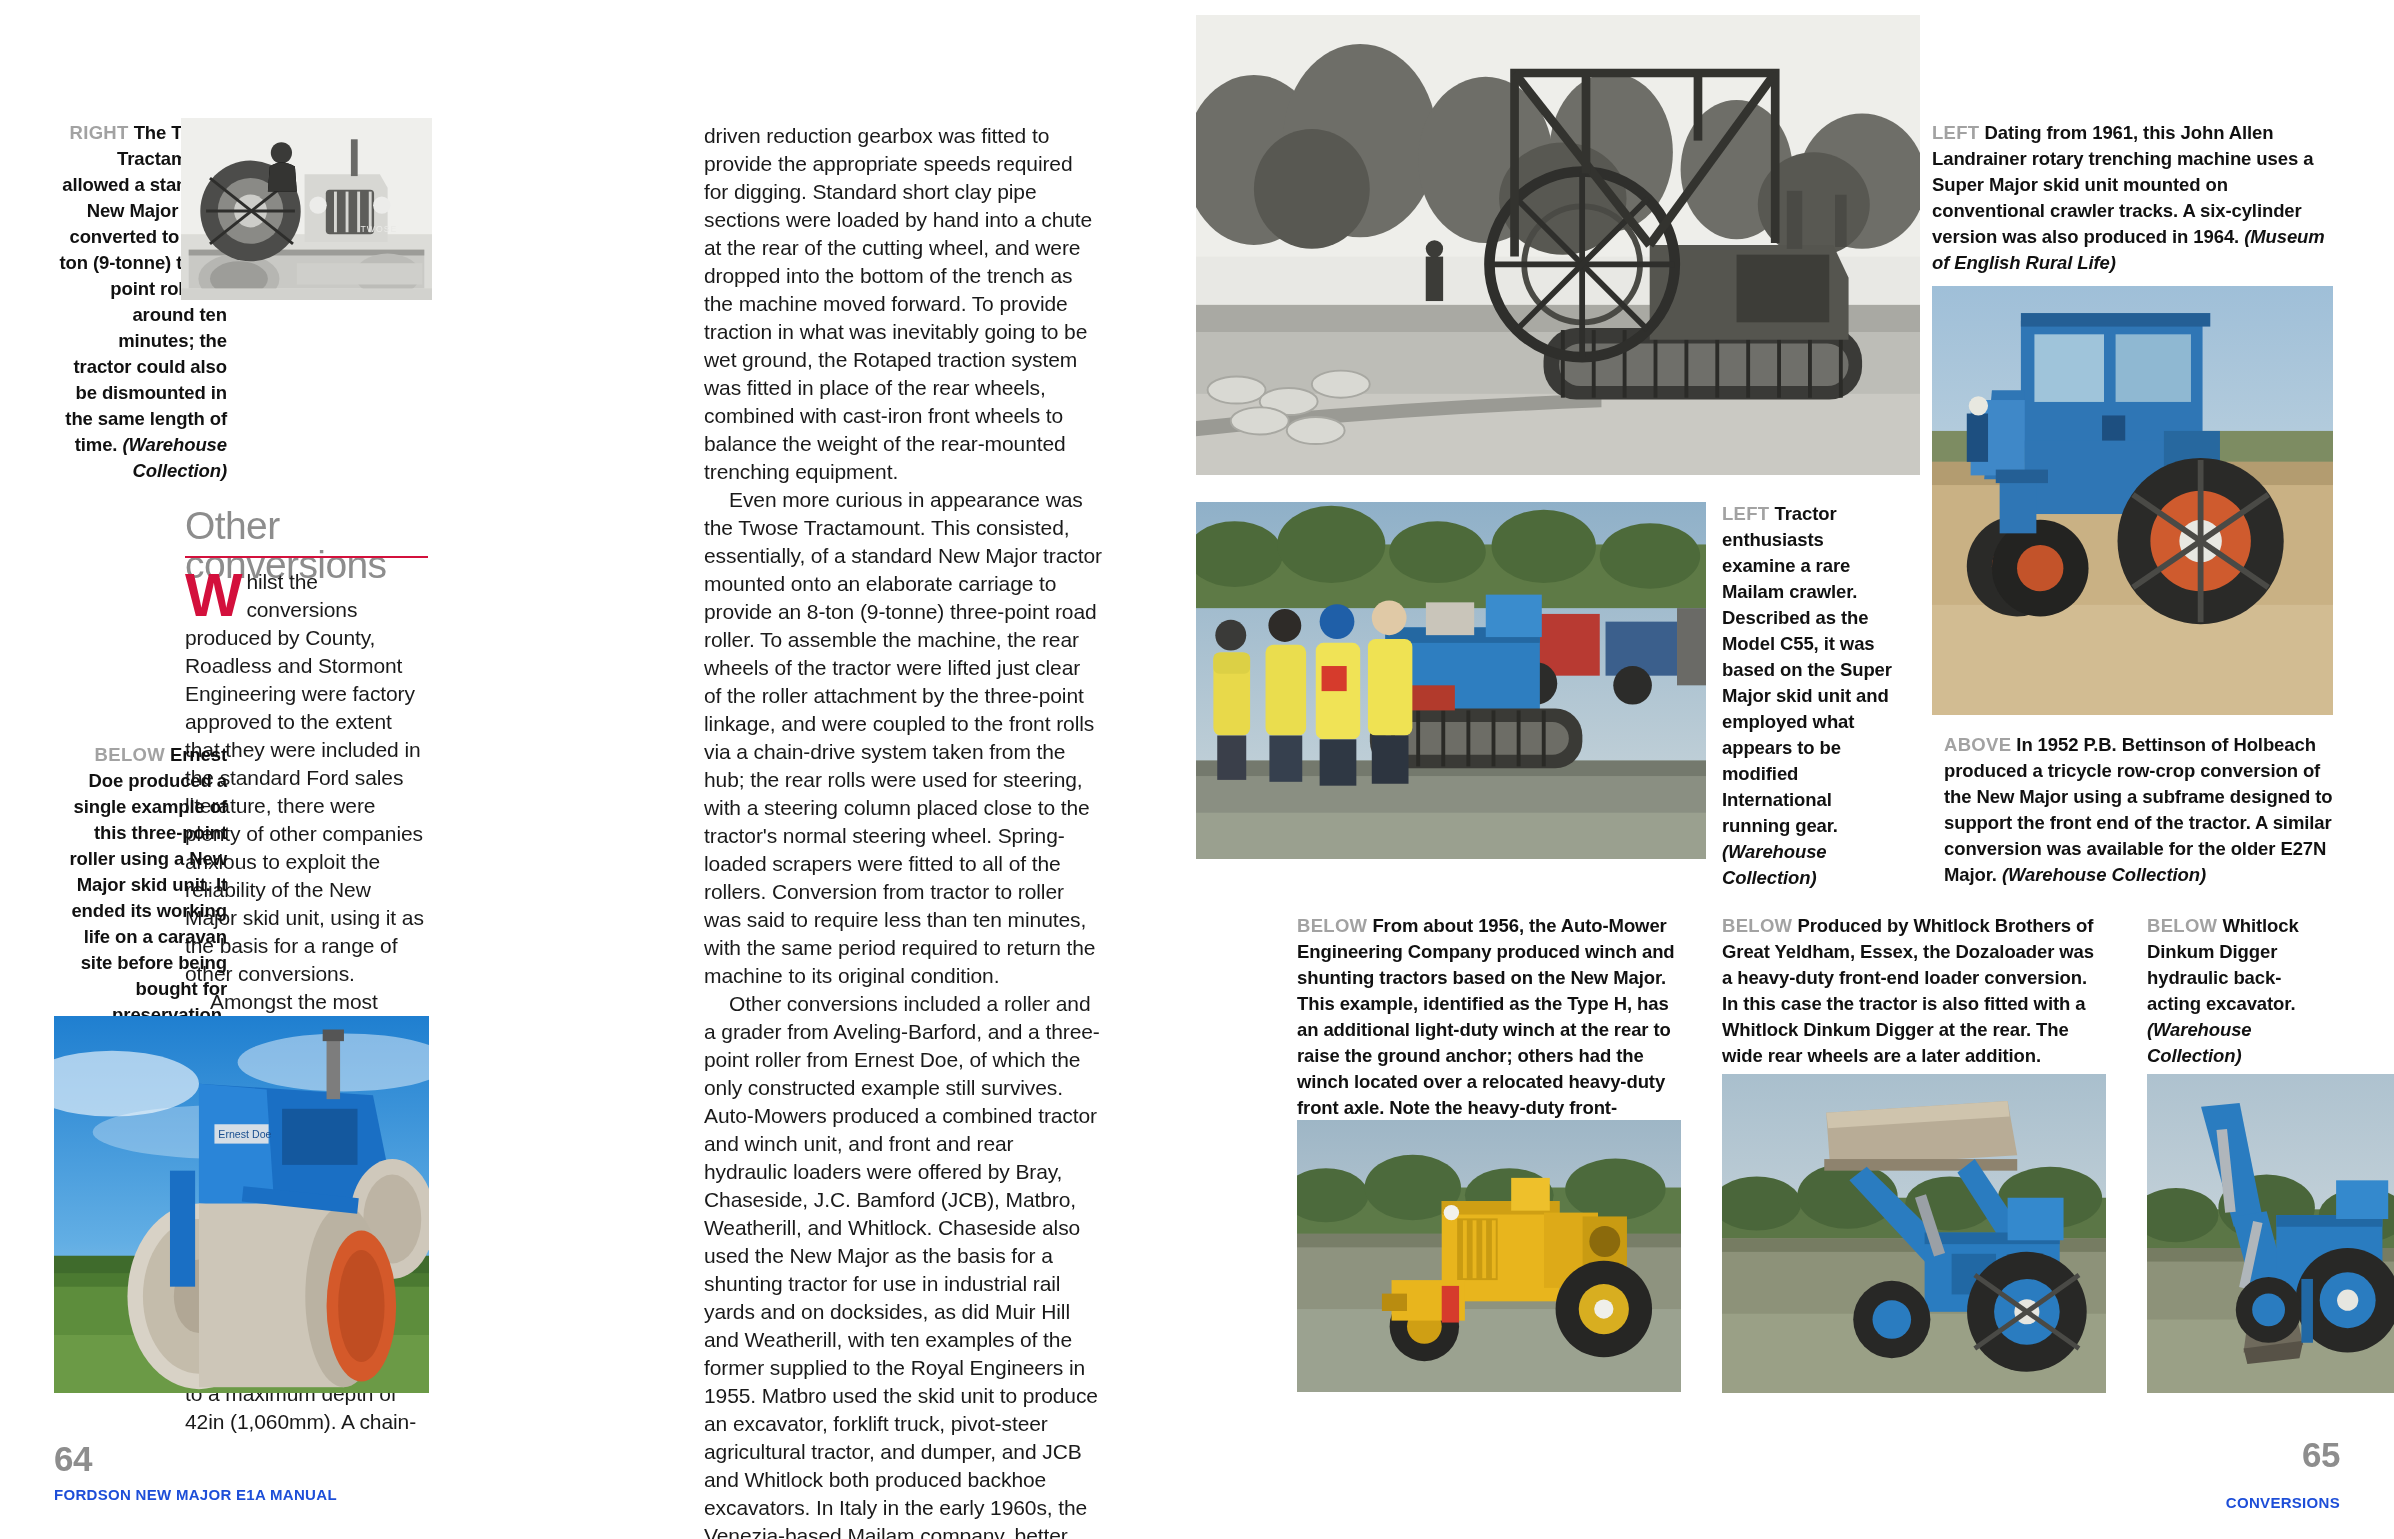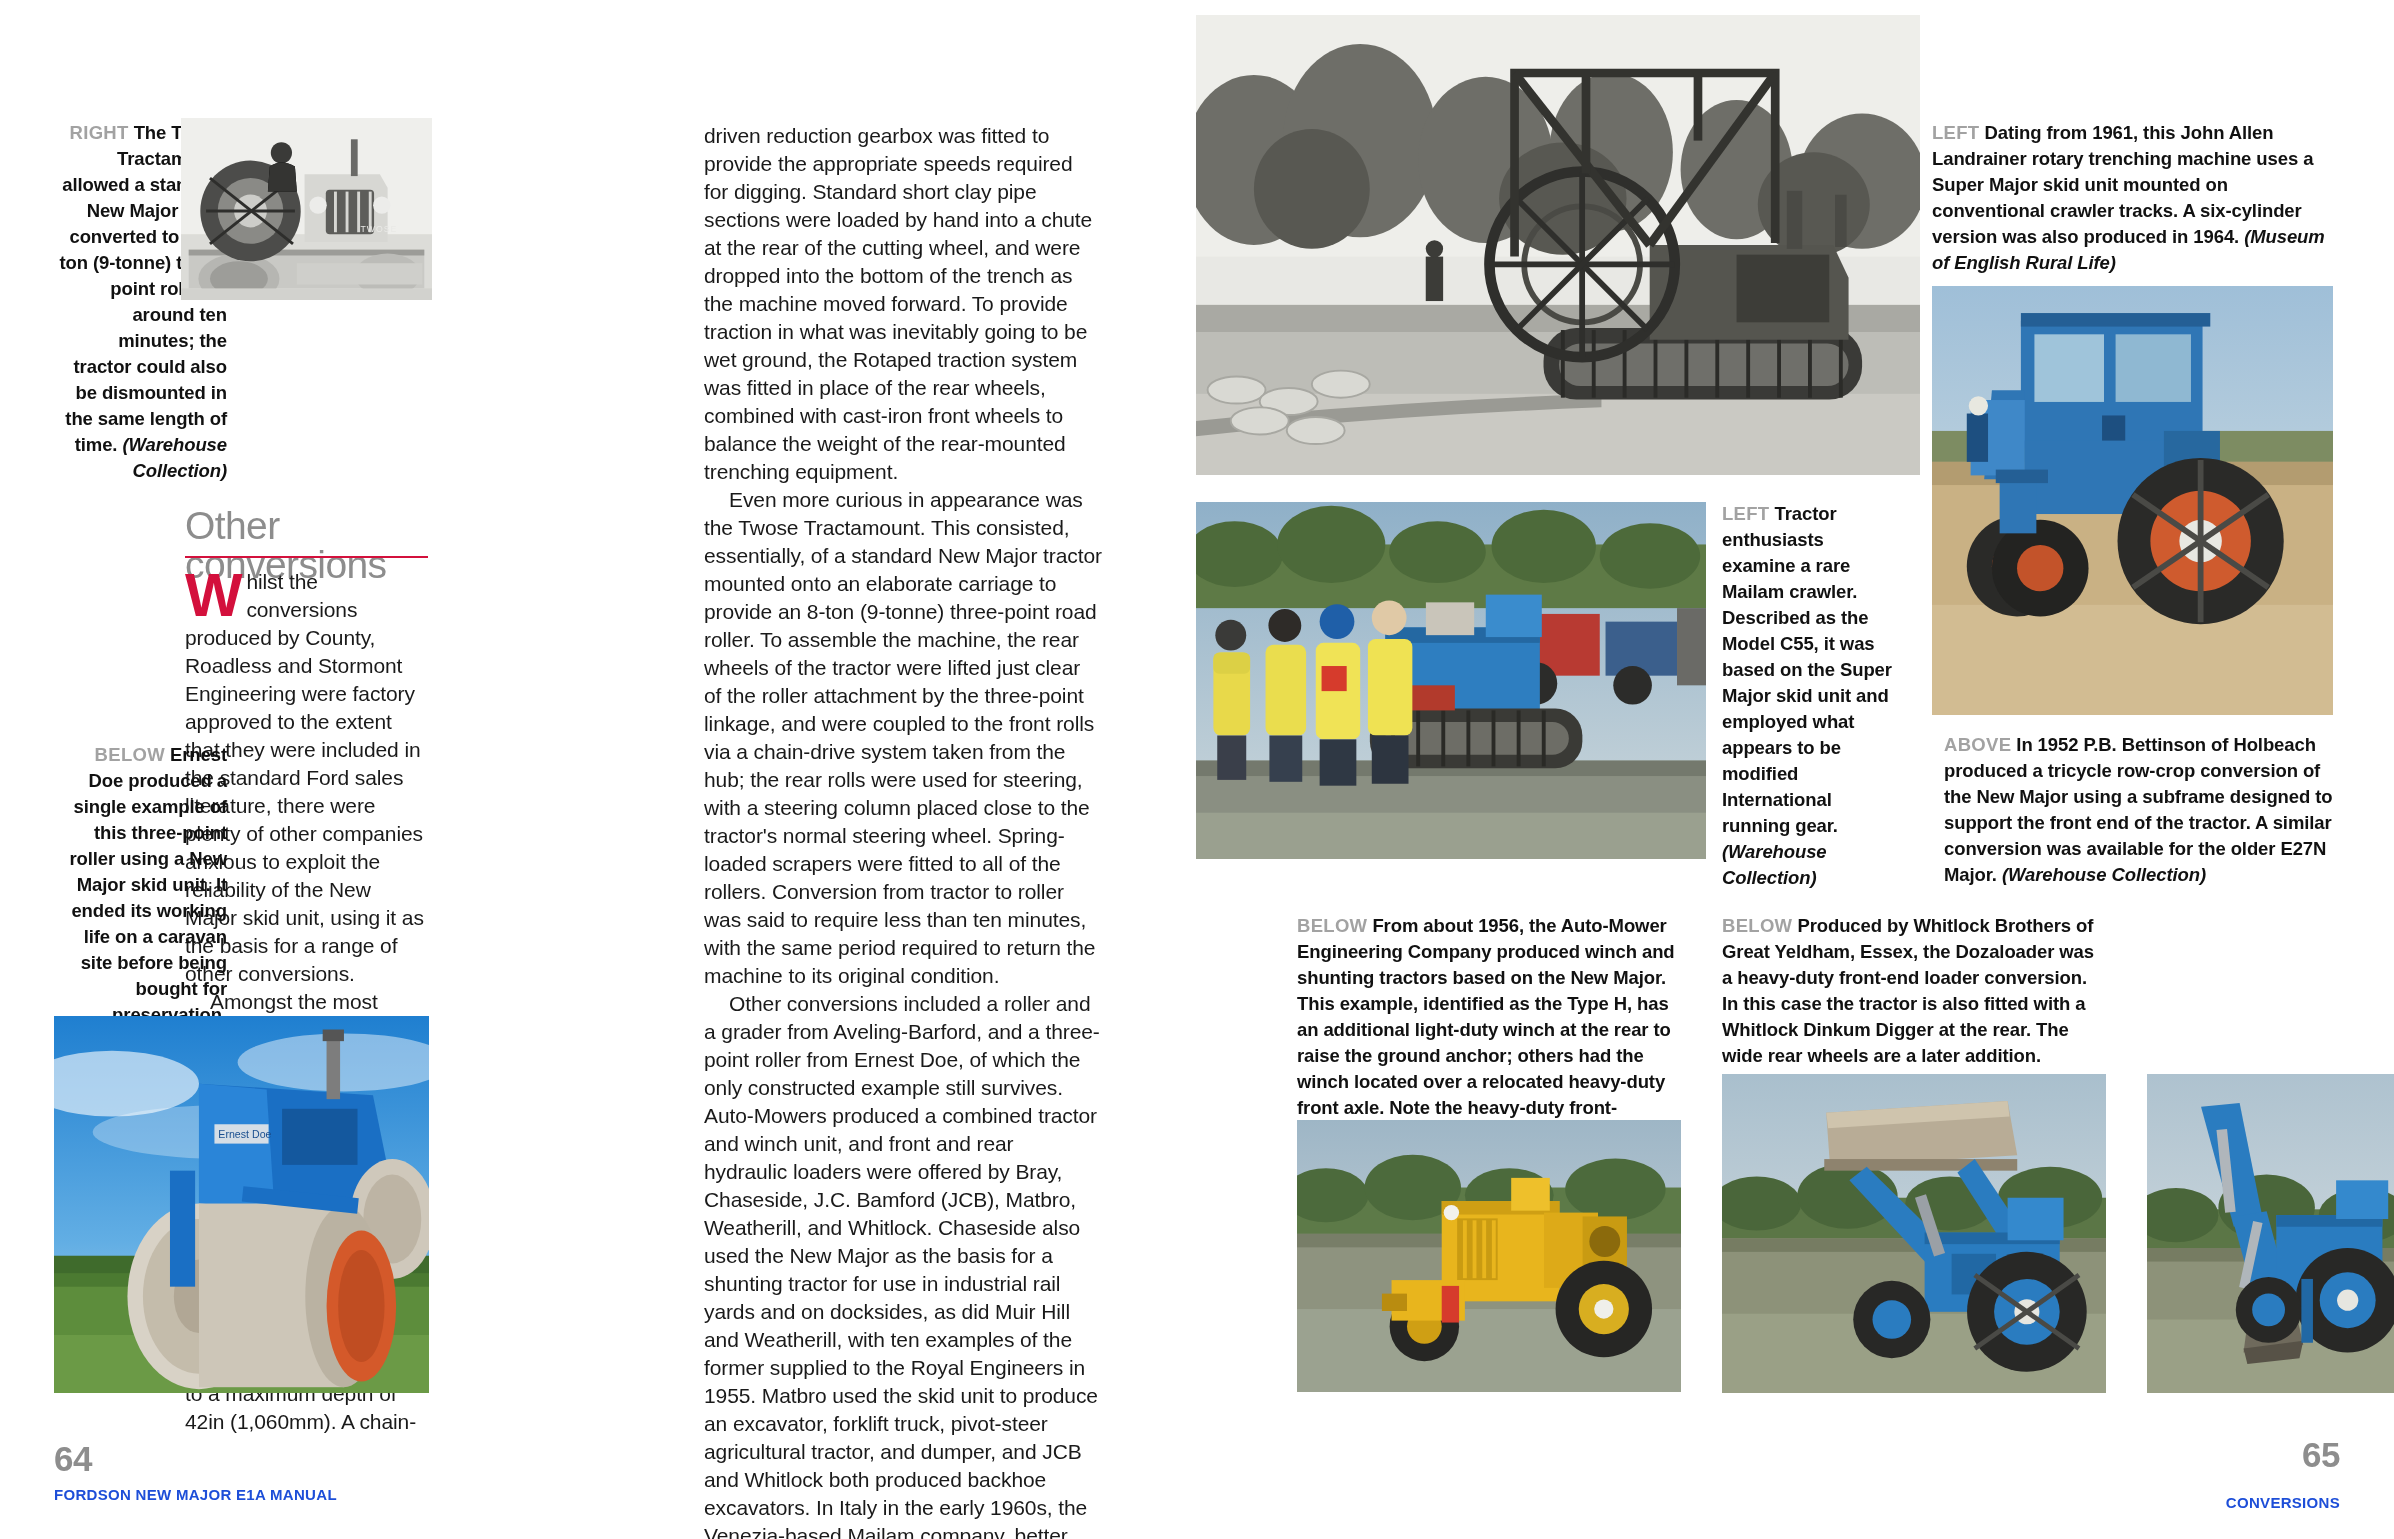--- a/index.html
+++ b/index.html
@@ -402,20 +402,23 @@
     </div>
 
     <div class="caption" style="left:100px;top:913px;width:384px;">
       <span class="lbl">BELOW</span><span> From about 1956, the Auto-Mower Engineering Company produced winch and shunting tractors based on the New Major. This example, identified as the Type H, has an additional light-duty winch at the rear to raise the ground anchor; others had the winch located over a relocated heavy-duty front axle. Note the heavy-duty front-mounted tow hook. </span><span class="src">(Warehouse Collection)</span>
     </div>
 
     <div class="caption" style="left:525px;top:913px;width:384px;">
       <span class="lbl">BELOW</span><span> Produced by Whitlock Brothers of Great Yeldham, Essex, the Dozaloader was a heavy-duty front-end loader conversion. In this case the tractor is also fitted with a Whitlock Dinkum Digger at the rear. The wide rear wheels are a later addition. </span><span class="src">(Warehouse Collection)</span>
     </div>
 
+    <div class="caption" style="left:950px;top:913px;width:185px;">
+      <span class="lbl">BELOW</span><span> Whitlock Dinkum Digger hydraulic back-acting excavator. </span><span class="src">(Warehouse Collection)</span>
+    </div>
 
     <div class="ph" style="left:100px;top:1120px;width:384px;height:272px;">
       <svg viewBox="0 0 398 282" preserveAspectRatio="none" aria-hidden="true">
         <defs>
           <linearGradient id="skyD" x1="0" y1="0" x2="0" y2="1">
             <stop offset="0%" stop-color="#9eb6c6"></stop>
               <stop offset="100%" stop-color="#d2dade"></stop>
           </linearGradient>
         </defs>
         <rect width="398" height="282" fill="url(#skyD)"></rect>

